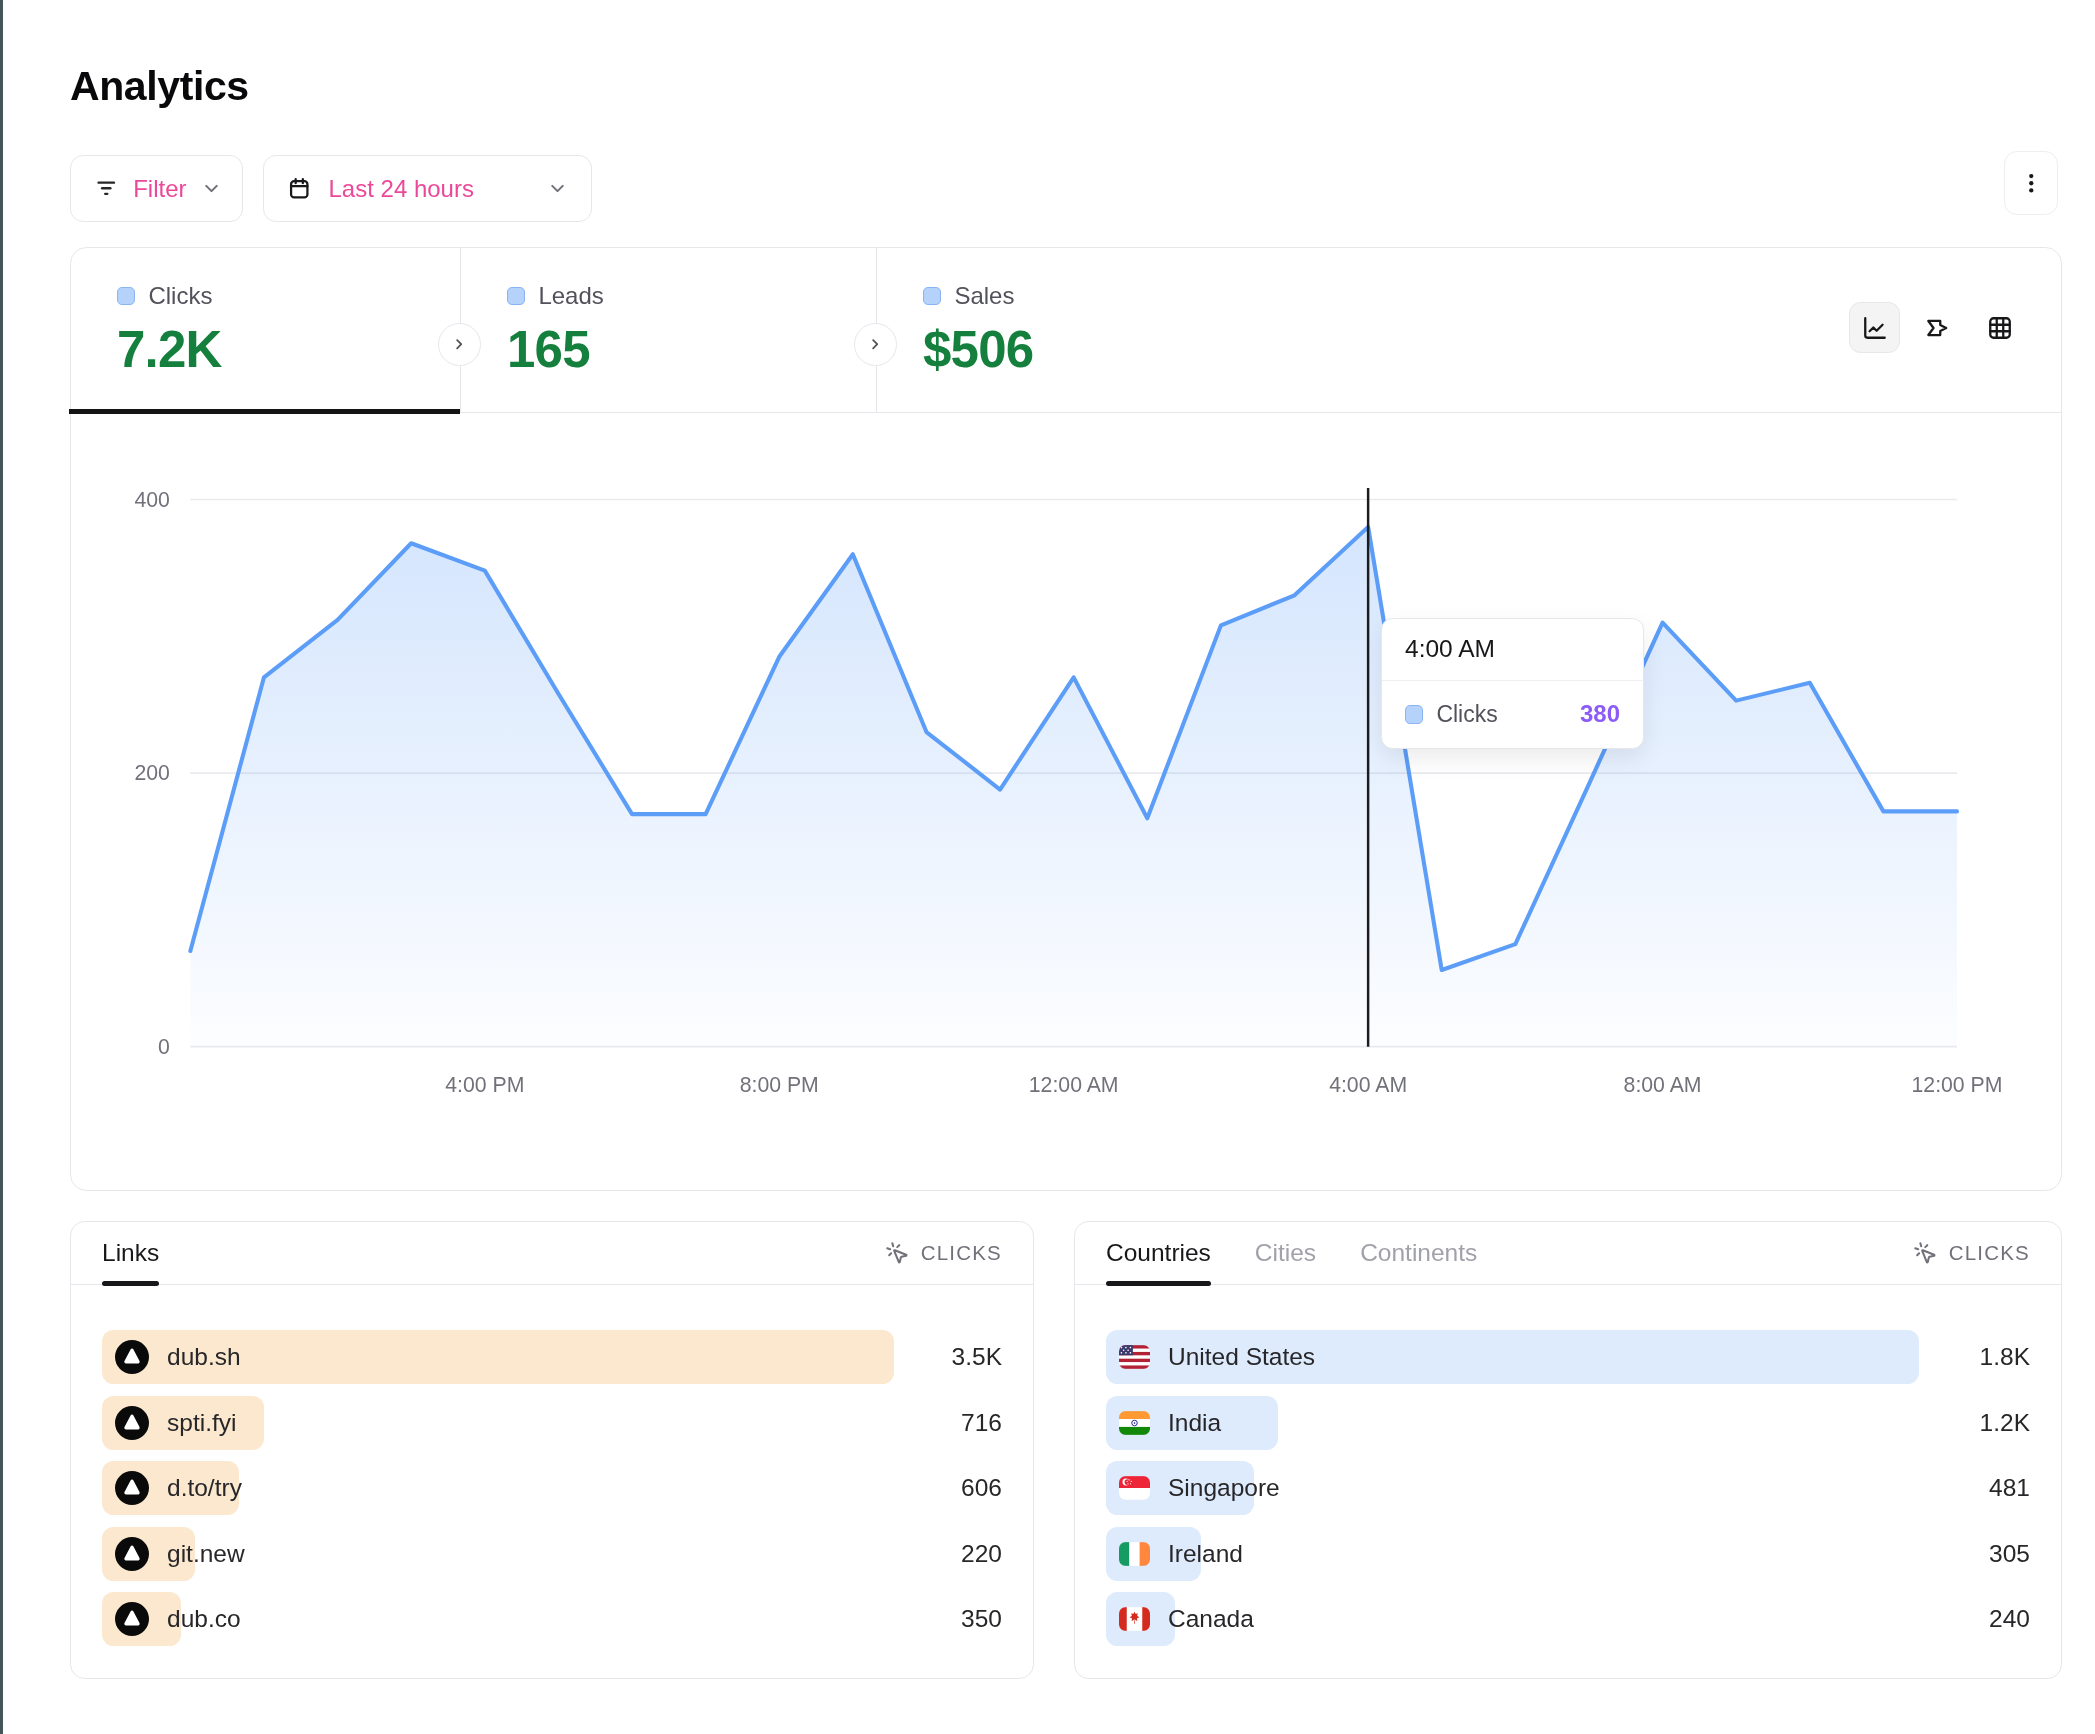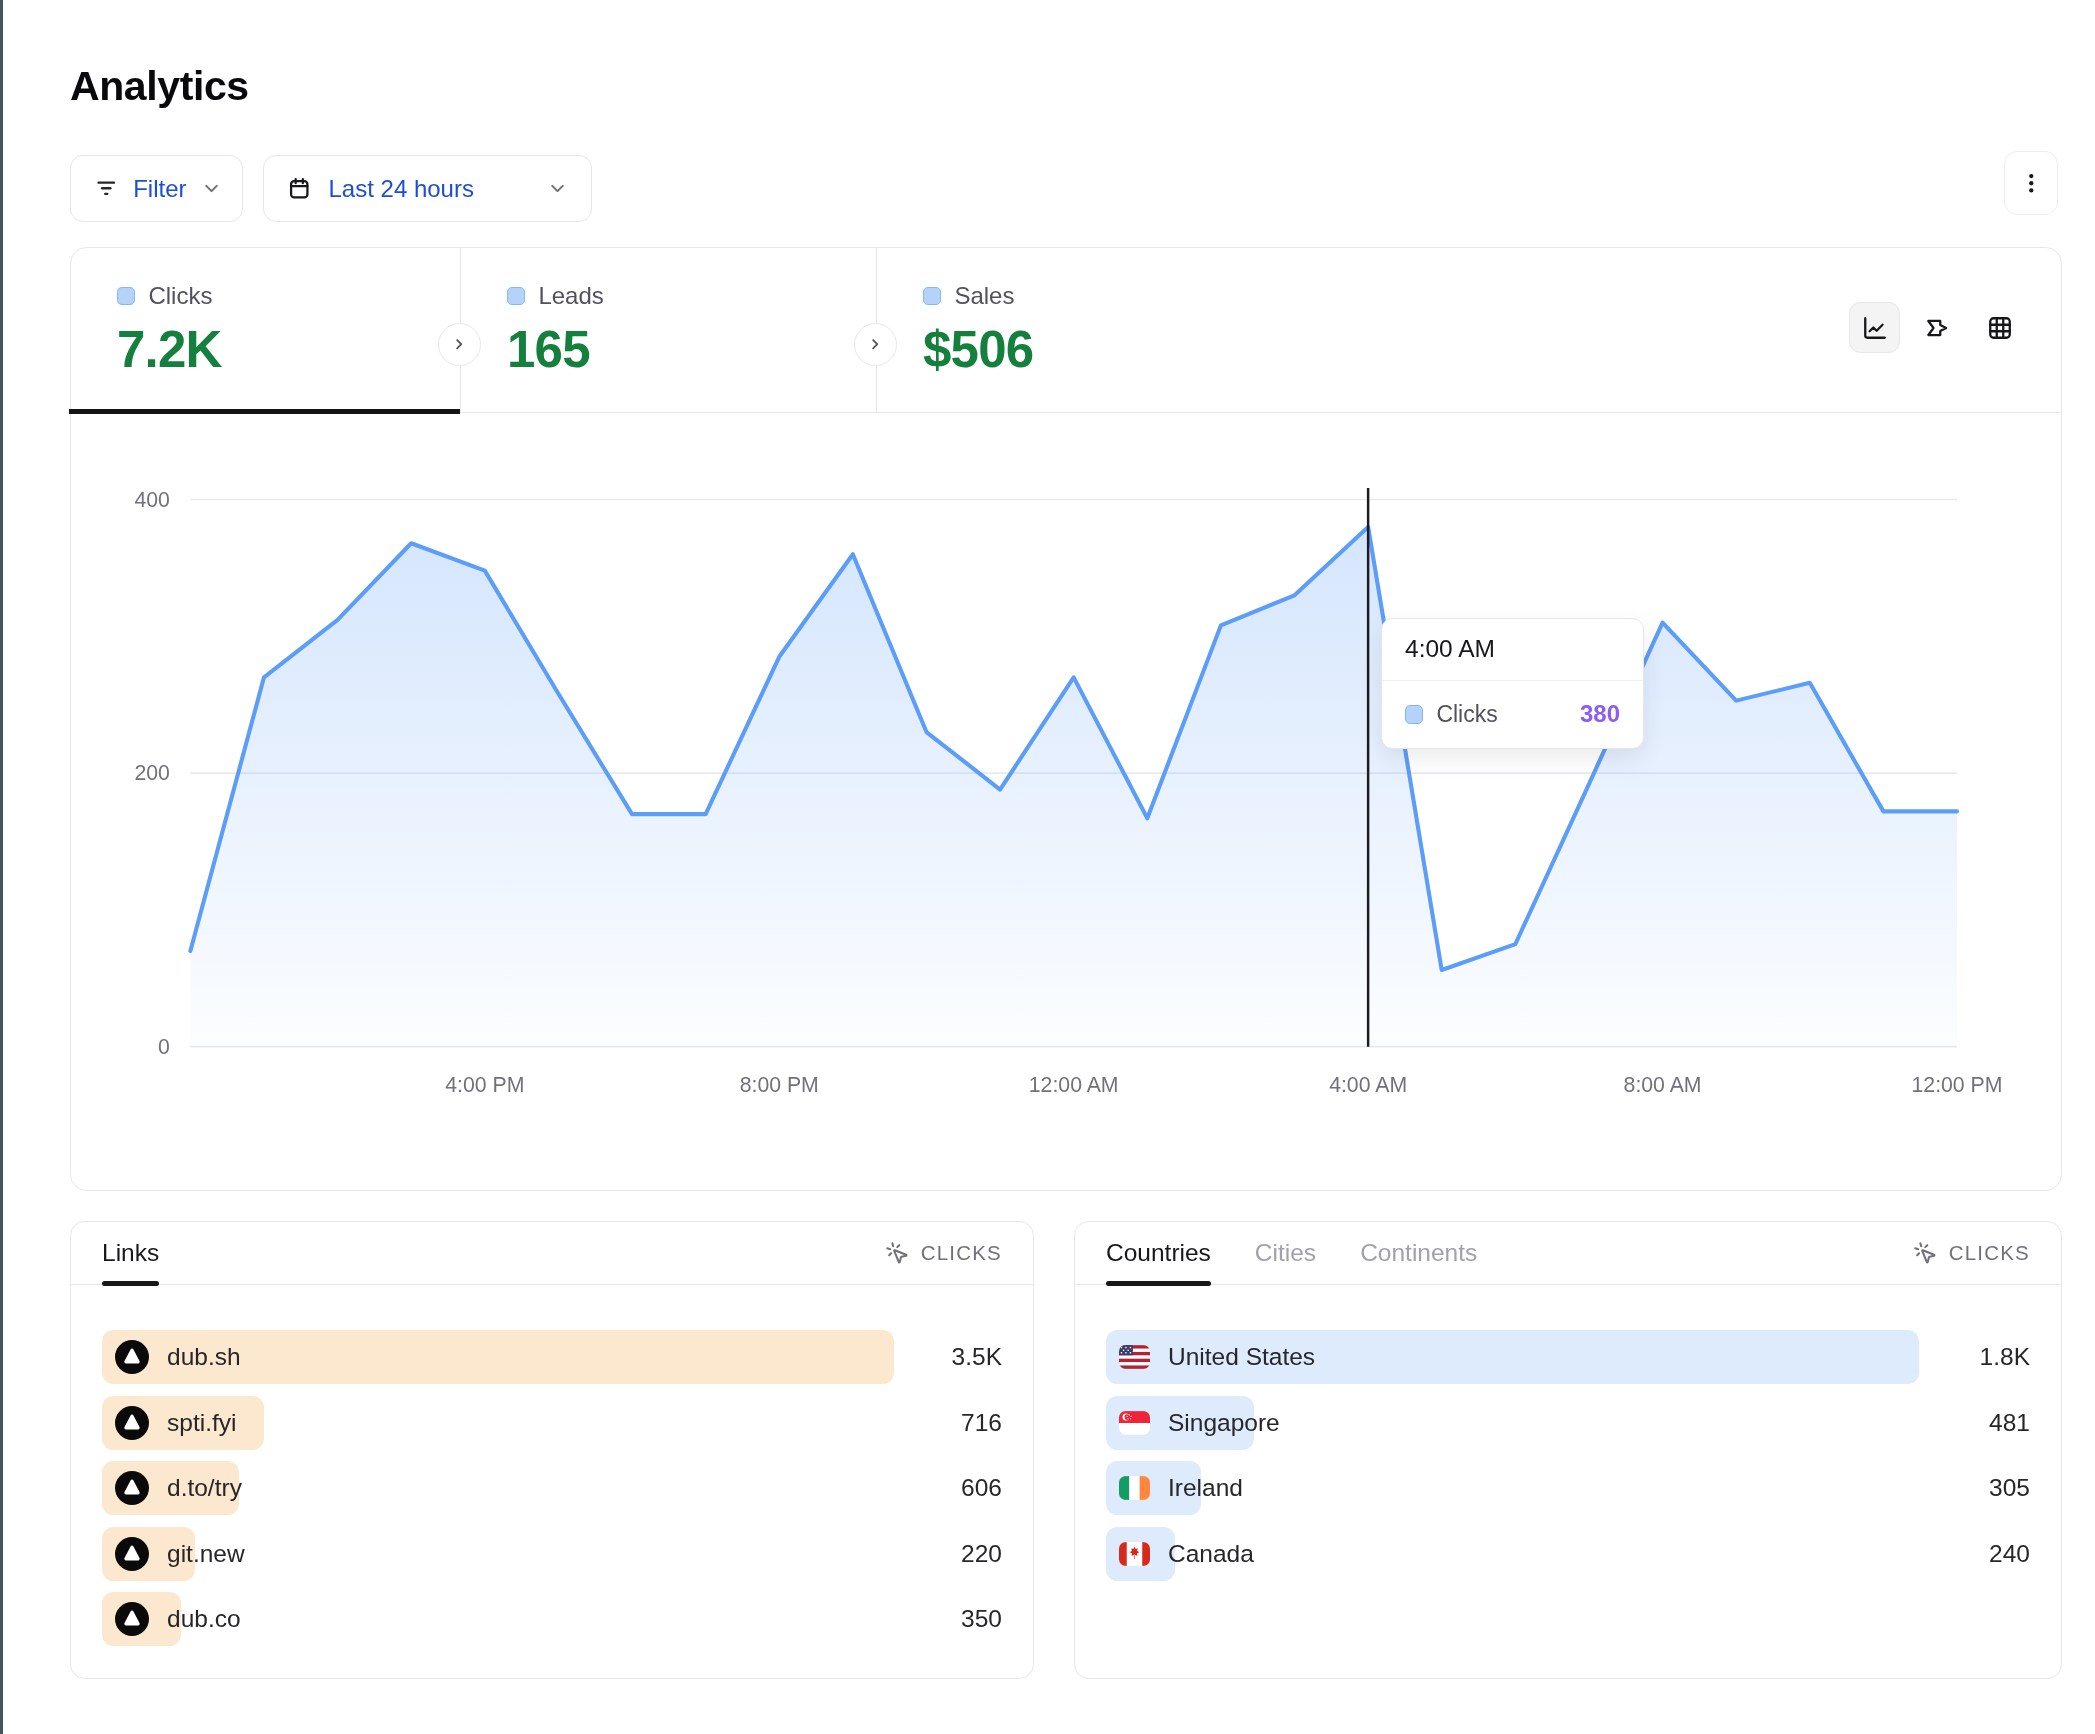--- a/index.html
+++ b/index.html
@@ -1,21 +1,21 @@
 <!DOCTYPE html>
 <html style="font-size:13px"><head>
 <meta charset="utf-8">
 <style>
   html,body{margin:0;padding:0;background:#fff;}
   body{width:2096px;height:1735px;position:relative;overflow:hidden;
        font-family:"Liberation Sans","DejaVu Sans",sans-serif;color:#09090b;}
   .edge-strip{position:absolute;left:0;top:0;width:3.3px;height:1735px;background:#44565a;}
   .page-title{position:absolute;left:70px;top:51px;font-size:41px;font-weight:700;letter-spacing:-0.4px;color:#09090b;margin-top:12px;}
   .btn{position:absolute;top:155px;height:67px;box-sizing:border-box;border:1.6px solid #e5e7eb;border-radius:13px;
-       background:#fff;display:flex;align-items:center;gap:14.7px;padding:0 23px;font-size:24px;color:#1d4ed8;cursor:pointer;}
+       background:#fff;display:flex;align-items:center;gap:14.7px;padding:0 23px;font-size:24px;color:#ec4899;cursor:pointer;}
   #filter-btn{left:70px;width:173px;}
   #date-btn{left:263px;width:329px;gap:17px;}
   #date-btn .chev{margin-left:auto;}
   .icon-sm{width:24.5px;height:24.5px;flex:none;}
   .chev{width:21px;height:21px;flex:none;}
   #kebab-btn{position:absolute;top:151px;right:38px;width:54px;height:64px;border:1.6px solid #eceef0;border-radius:13px;
        background:#fff;display:flex;align-items:center;justify-content:center;cursor:pointer;box-sizing:border-box;}
   
   .main-card{position:absolute;left:70px;top:247px;width:1992px;height:944px;box-sizing:border-box;
        border:1.6px solid #e5e7eb;border-radius:16.4px;background:#fff;}
@@ -326,20 +326,36 @@
                 <circle cx="8.5" cy="9.4" r="1"></circle>
                 <circle cx="14" cy="9.4" r="1"></circle>
               </g>
             </svg>
           </span>
           <span class="row-label">United States</span>
         </div>
         <span class="row-value">1.8K</span>
       </div>
       <div class="rowi">
+        <div class="bar" style="width: 18.6%;"></div>
+        <div class="row-content">
+          <span class="flag">
+            <svg viewBox="0 0 38 29">
+              <rect width="38" height="9.7" fill="#f93"></rect>
+              <rect y="9.7" width="38" height="9.7" fill="#fff"></rect>
+              <rect y="19.3" width="38" height="9.7" fill="#128807"></rect>
+              <circle cx="19" cy="14.5" r="3.4" fill="none" stroke="#000080" stroke-width="1"></circle>
+              <circle cx="19" cy="14.5" r="1" fill="#000080"></circle>
+            </svg>
+          </span>
+          <span class="row-label">India</span>
+        </div>
+        <span class="row-value">1.2K</span>
+      </div>
+      <div class="rowi">
         <div class="bar" style="width: 16%;"></div>
         <div class="row-content">
           <span class="flag">
             <svg viewBox="0 0 38 29">
               <rect width="38" height="14.5" fill="#ee2536"></rect>
               <rect y="14.5" width="38" height="14.5" fill="#fff"></rect>
               <circle cx="8.5" cy="7.2" r="4.2" fill="#fff"></circle>
               <circle cx="10.3" cy="7.2" r="3.5" fill="#ee2536"></circle>
               <g fill="#fff">
                 <circle cx="12.5" cy="4.6" r=".7"></circle>

